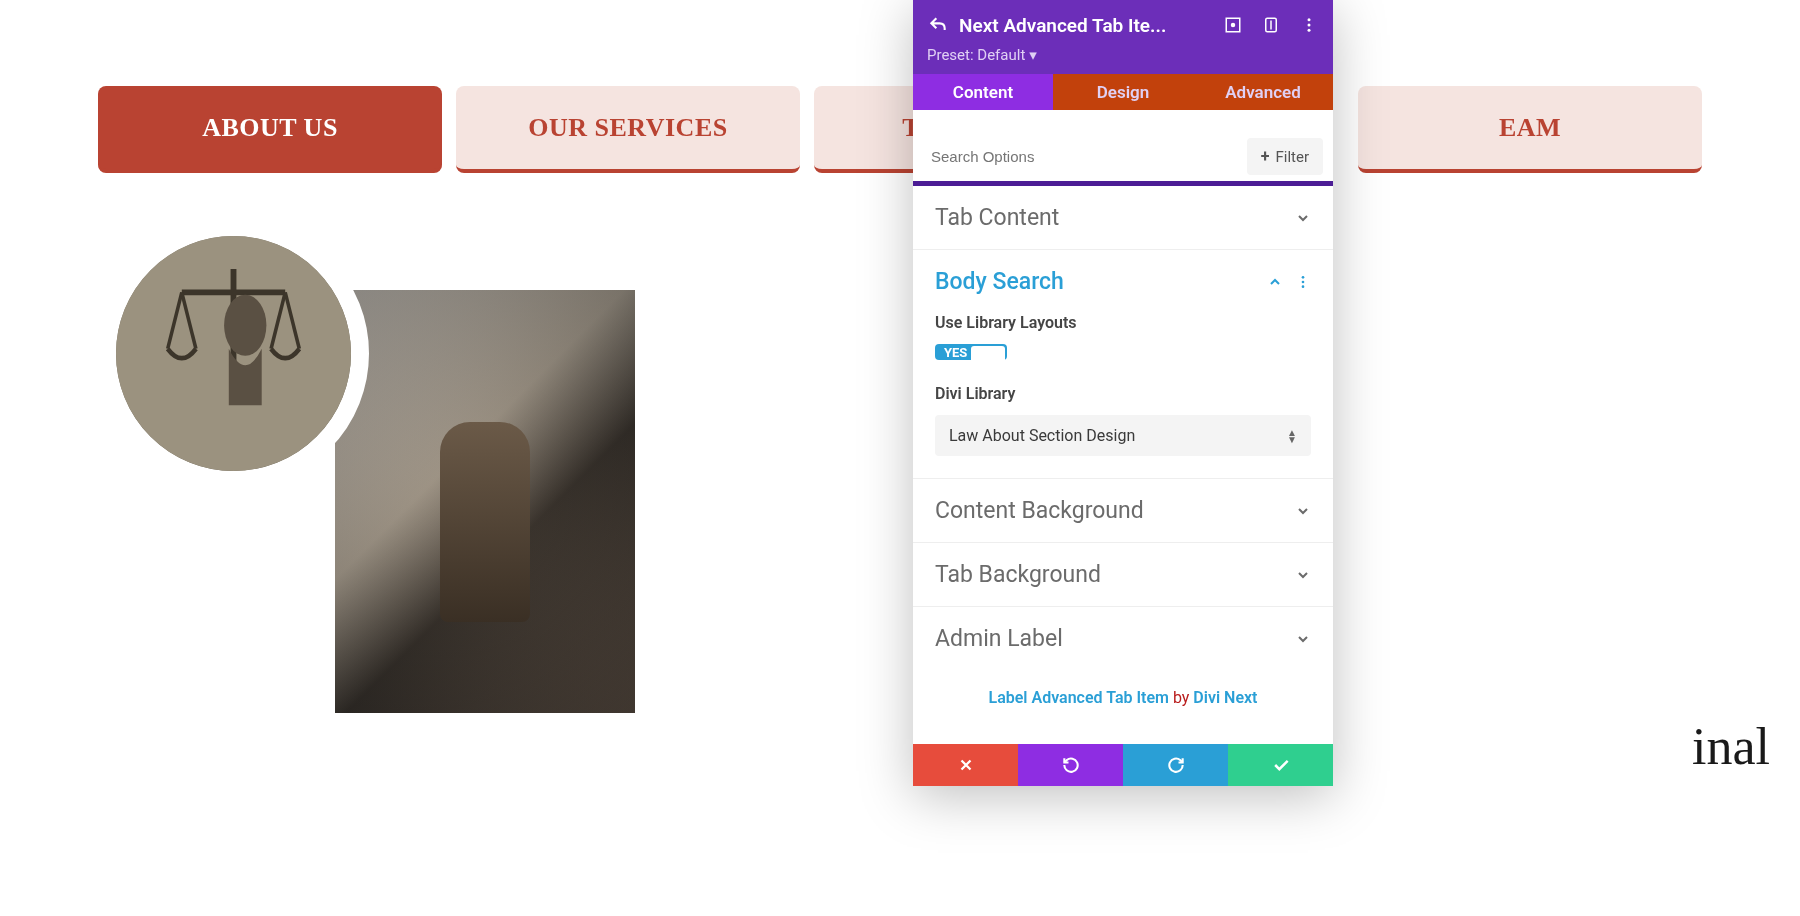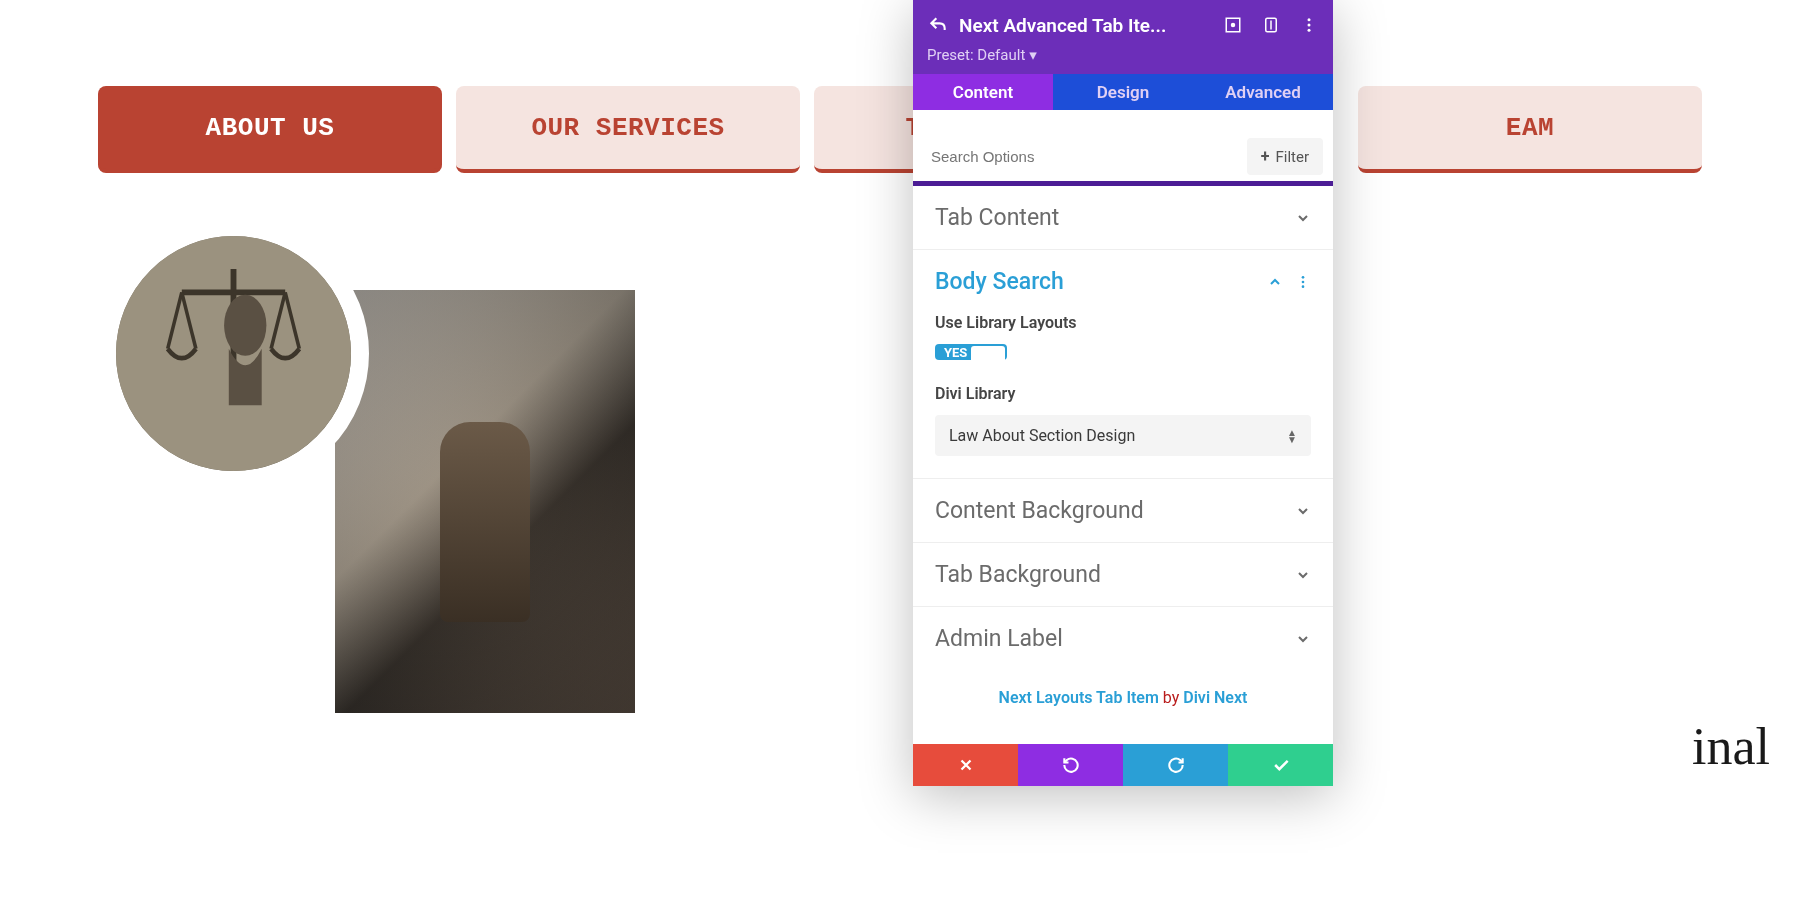--- a/index.html
+++ b/index.html
@@ -1,20 +1,20 @@
 <!DOCTYPE html>
 <html><head>
 <meta charset="utf-8">
 <style>
 * { box-sizing: border-box; margin: 0; padding: 0; }
 body { font-family: -apple-system, BlinkMacSystemFont, "Segoe UI", Roboto, sans-serif; background: #fff; width: 1800px; height: 916px; overflow: hidden; position: relative; }
 
 
 .tabs-container { display: flex; gap: 14px; padding: 86px 98px 0; }
-.tab { flex: 1; height: 87px; display: flex; align-items: center; justify-content: center; border-radius: 8px; font-weight: 700; font-size: 26px; letter-spacing: 0.5px; cursor: pointer; font-family: Liberation Mono, monospace; }
+.tab { flex: 1; height: 87px; display: flex; align-items: center; justify-content: center; border-radius: 8px; font-weight: 700; font-size: 26px; letter-spacing: 0.5px; cursor: pointer; font-family: Liberation Serif, serif; }
 .tab-active { background: #b94332; color: #fff; border-bottom: 4px solid #b94332; }
 .tab-inactive { background: #f5e4e0; color: #b94332; border-bottom: 4px solid #b94332; }
 
 
 .content-area { padding: 45px 98px 0; position: relative; }
 .image-block { position: relative; width: 390px; height: 495px; }
 .main-photo { position: absolute; left: 237px; top: 72px; width: 300px; height: 423px; background: linear-gradient(135deg,#d4cfc7 0%,#b8ae9f 40%,#3a3530 60%,#5b4f45 100%); display: flex; align-items: center; justify-content: center; }
 .main-photo::before { content: ""; position: absolute; inset: 0; background: radial-gradient(circle at 50% 55%, rgba(80,60,40,.15), rgba(0,0,0,.35)); }
 .statue-main { width: 90px; height: 200px; background: linear-gradient(#6b5a48,#3a2f24); border-radius: 30px 30px 8px 8px; position: relative; margin-top: 40px; }
 .circle-photo { position: absolute; left: 0; top: 0; width: 235px; height: 235px; border-radius: 50%; background: radial-gradient(circle at 45% 40%, #b8b19d, #7a7362 55%, #4c4639); overflow: hidden; border: 18px solid #fff; box-sizing: content-box; }
@@ -29,21 +29,21 @@
 .back-icon { width: 22px; height: 22px; display: flex; align-items: center; justify-content: center; cursor: pointer; margin-right: 10px; }
 .panel-title { font-size: 19px; font-weight: 600; flex: 1; white-space: nowrap; overflow: hidden; text-overflow: ellipsis; }
 .header-icons { display: flex; gap: 18px; align-items: center; }
 .hicon { width: 20px; height: 20px; cursor: pointer; display: flex; align-items: center; justify-content: center; }
 .preset-row { padding: 4px 14px 10px; font-size: 15px; color: #e0d0f4; display: flex; align-items: center; cursor: pointer; }
 .preset-row .caret { margin-left: 4px; }
 
 .panel-tabs { display: flex; }
 .ptab { flex: 1; text-align: center; padding: 8px 0; font-size: 17px; font-weight: 600; cursor: pointer; }
 .ptab-active { background: #8e2de2; color: #fff; }
-.ptab-inactive { background: #1d4ed8; color: #e0d0f4; }
+.ptab-inactive { background: #c2410c; color: #e0d0f4; }
 
 .search-row { display: flex; align-items: center; border-bottom: 5px solid #4c1d95; margin-top: 22px; }
 .search-input { flex: 1; border: none; padding: 12px 18px; font-size: 15px; color: #999; outline: none; }
 .filter-btn { display: flex; align-items: center; gap: 6px; padding: 9px 14px; margin: 6px 10px 6px 0; background: #f4f4f4; border-radius: 4px; font-size: 15px; color: #555; cursor: pointer; }
 .plus { font-weight: 700; font-size: 16px; }
 
 .sections { flex: 1; overflow: auto; }
 .section { border-bottom: 1px solid #eee; }
 .section-header { display: flex; align-items: center; justify-content: space-between; padding: 18px 22px; cursor: pointer; }
 .section-title { font-size: 23px; color: #6b6b6b; }
@@ -246,21 +246,21 @@
         <div class="section-title">Admin Label</div>
         <div class="section-icons">
             <svg class="chev" viewBox="0 0 24 24" fill="none" stroke="#6b6b6b" stroke-width="3">
               <path d="M6 9l6 6 6-6"></path>
             </svg>
           </div>
       </div>
     </div>
 
     <div class="footer-attr">
-      <span class="link1">Next Layouts Tab Item</span><span class="by"> by </span><span class="link2">Divi Next</span>
+      <span class="link1">Label Advanced Tab Item</span><span class="by"> by </span><span class="link2">Divi Next</span>
     </div>
   </div>
 </div>
 
 <div class="action-bar">
   <div class="abtn close">
     <svg width="18" height="18" viewBox="0 0 24 24" fill="none" stroke="#fff" stroke-width="3">
         <path d="M6 6l12 12M18 6L6 18"></path>
       </svg>
   </div>

